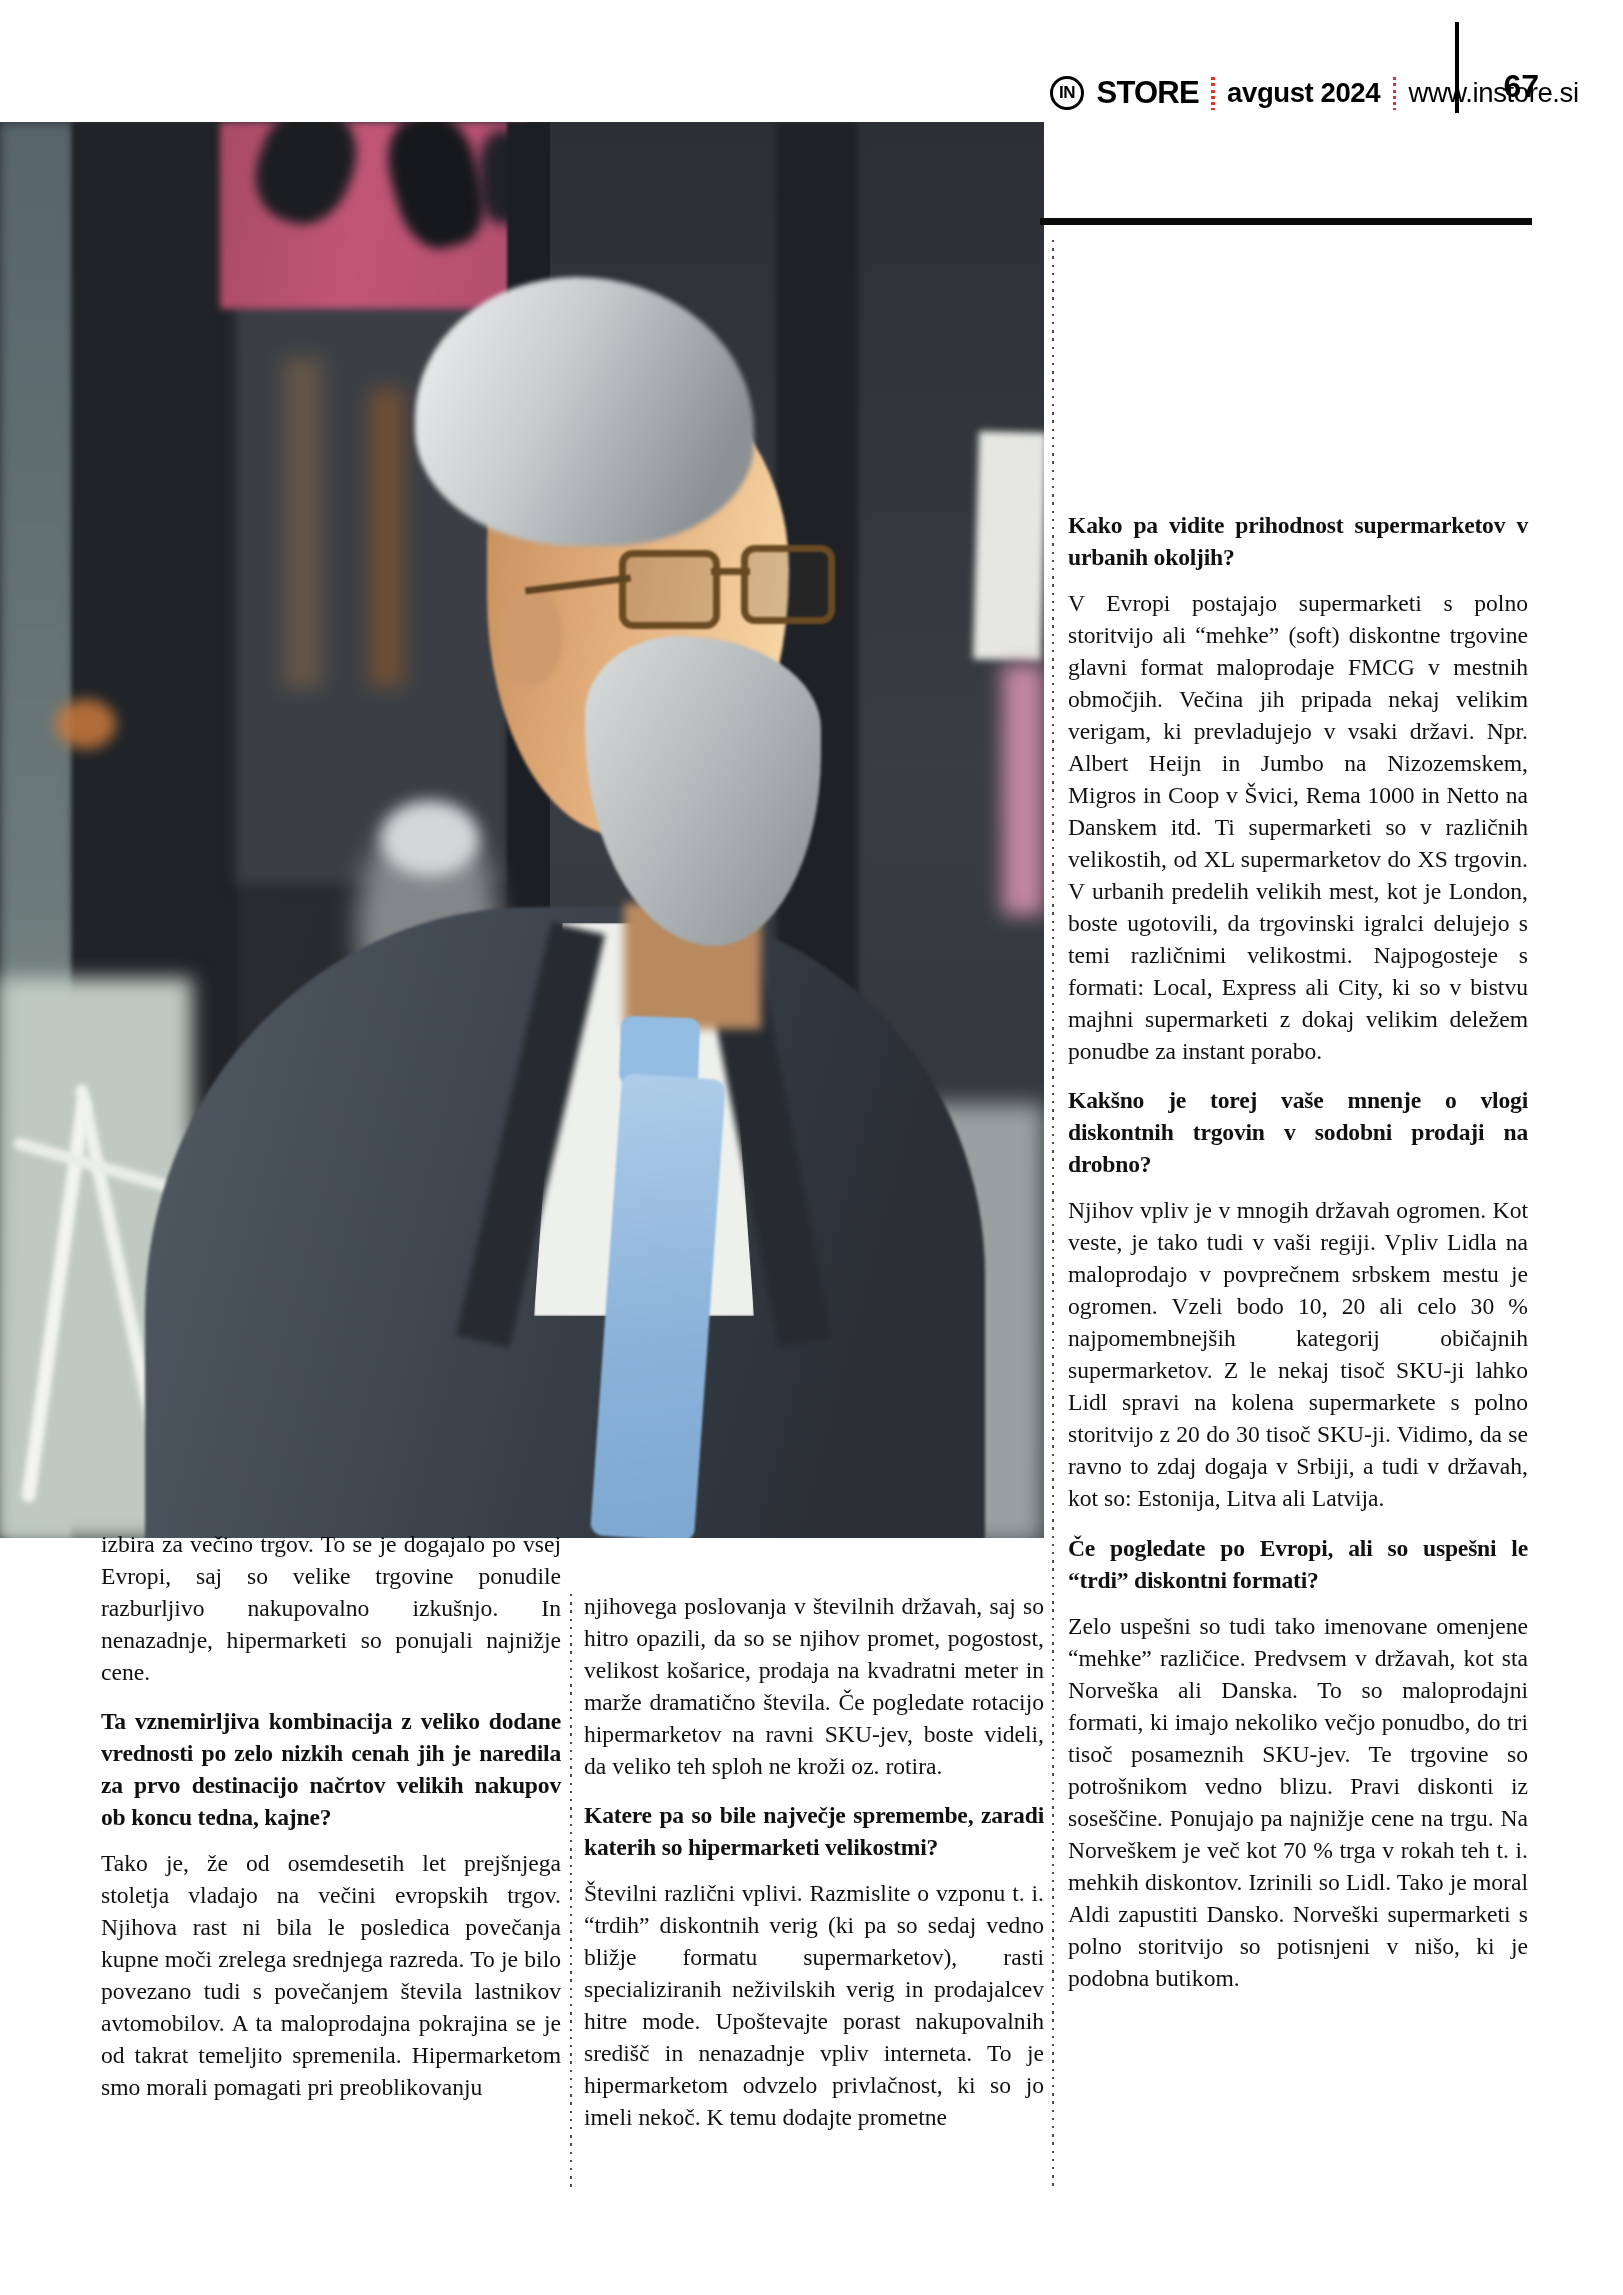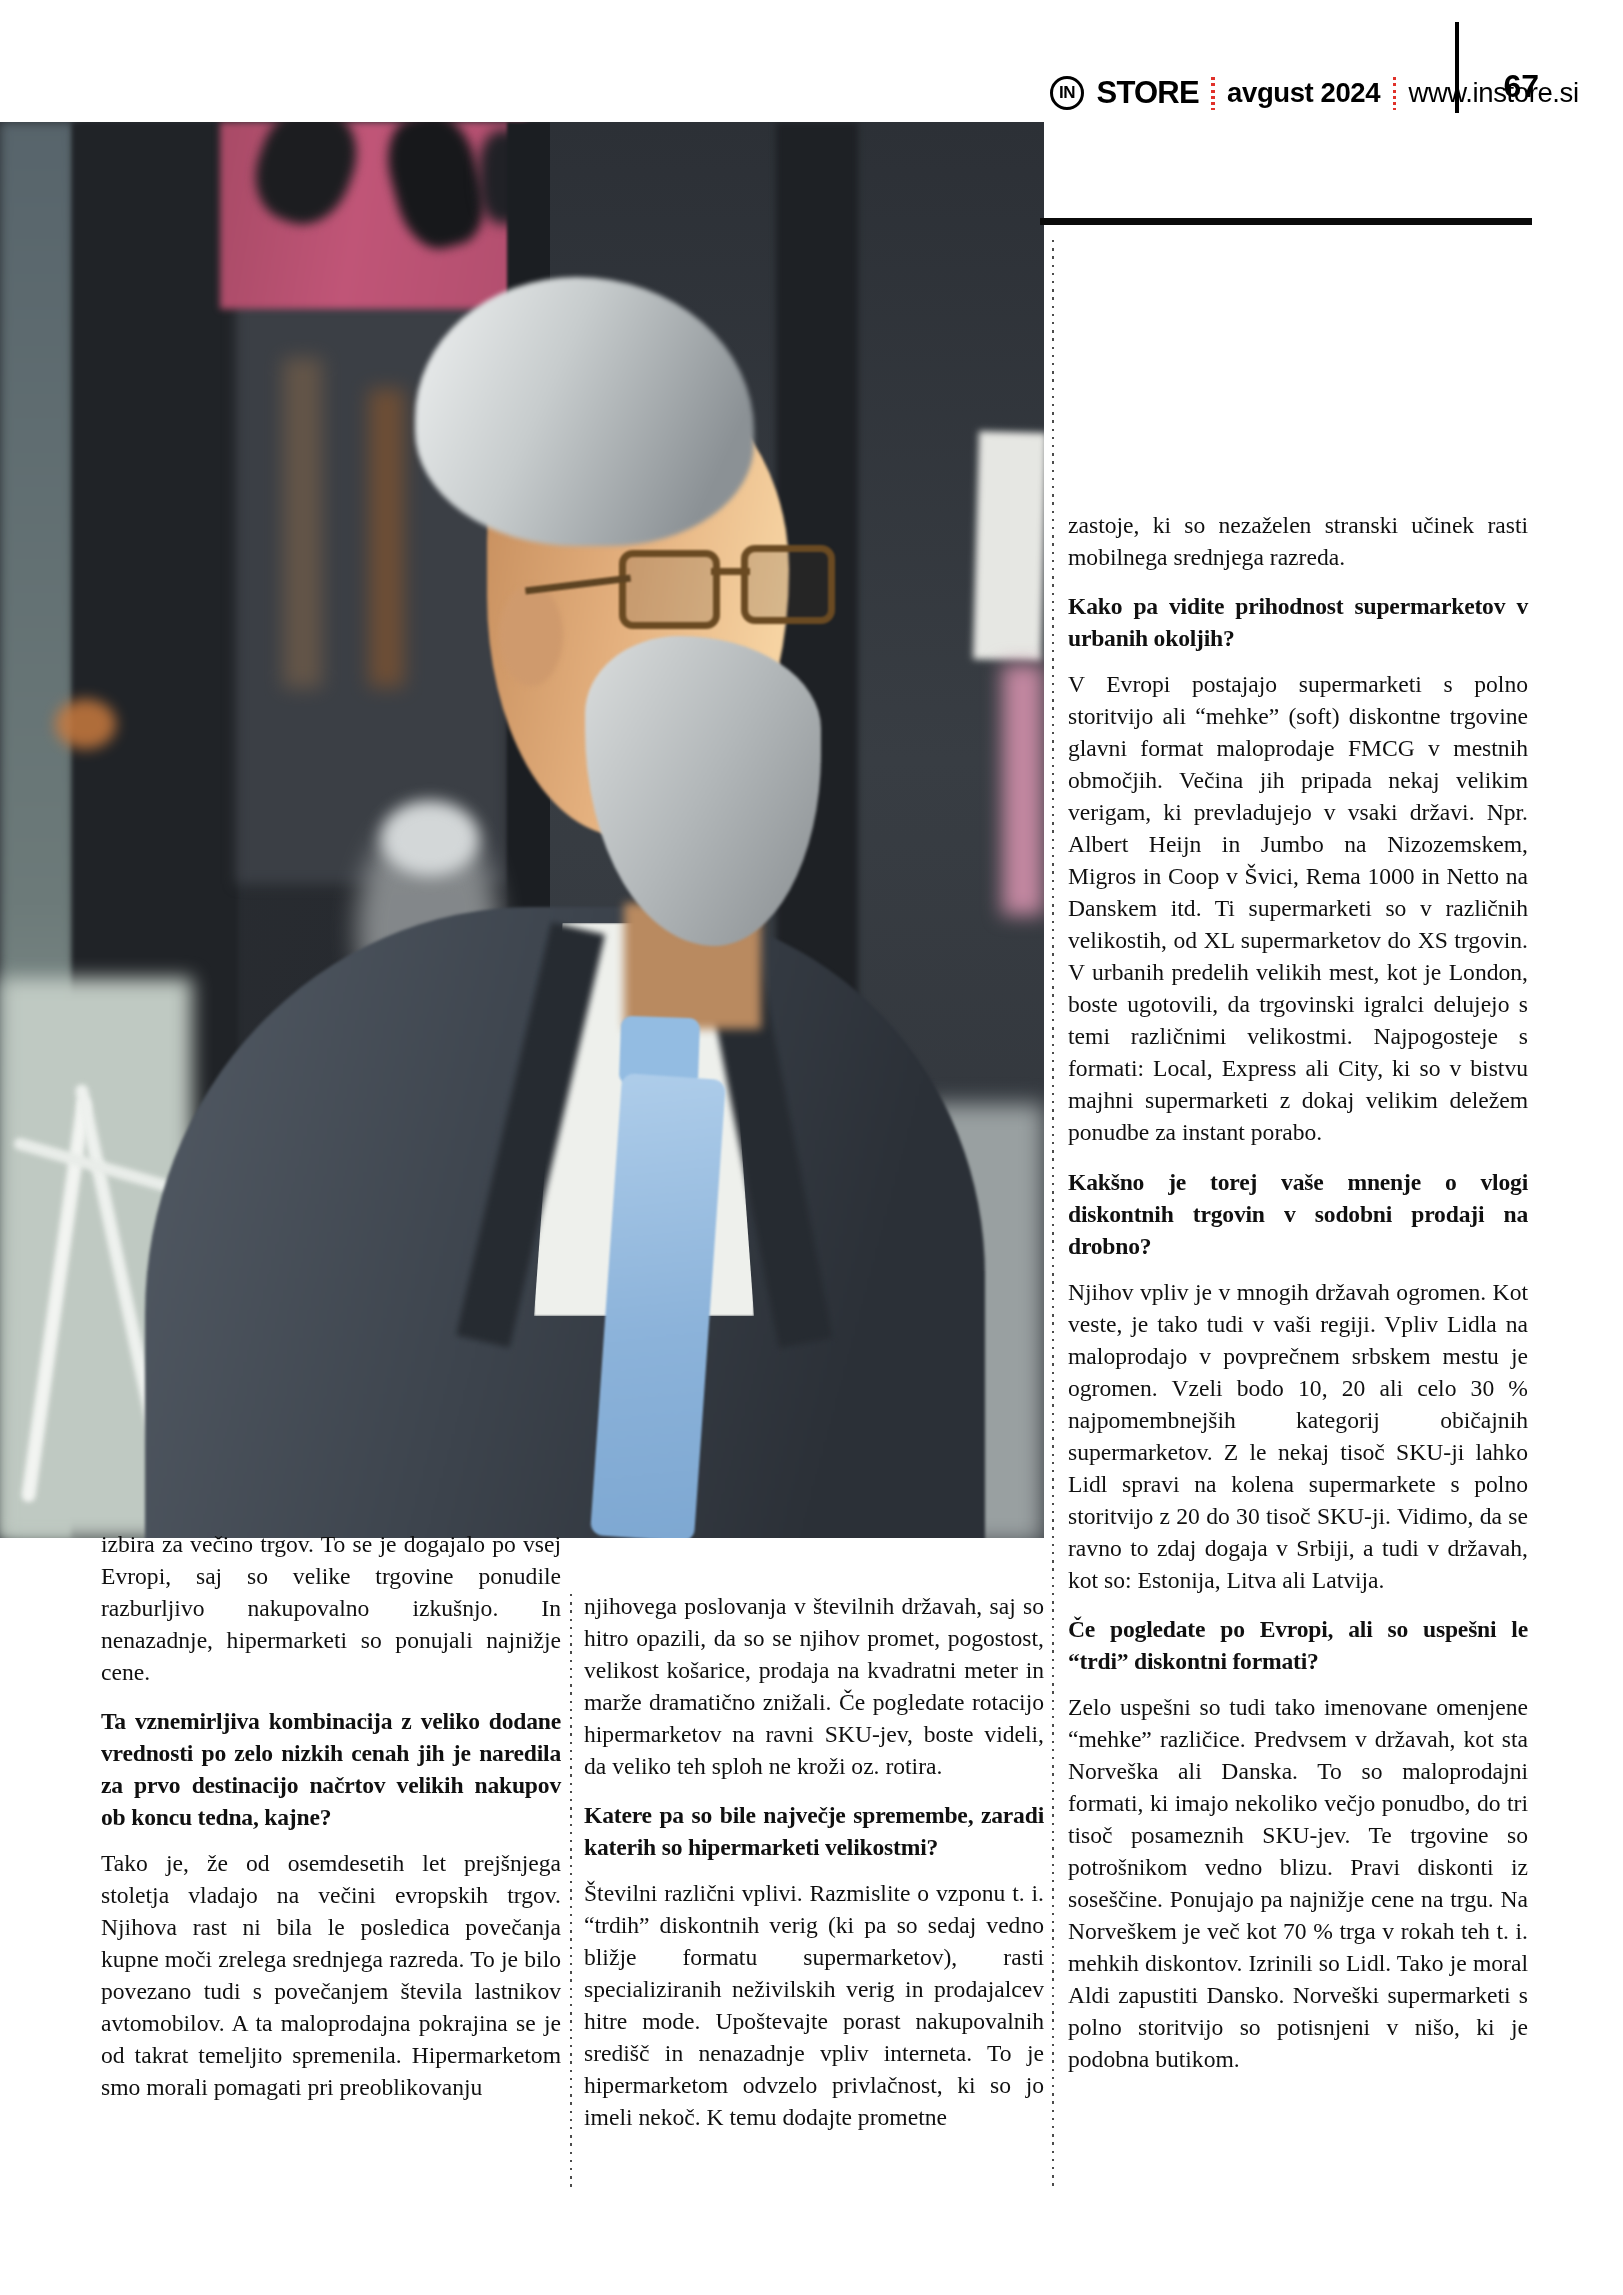--- a/index.html
+++ b/index.html
@@ -170,35 +170,34 @@
     <div class="ph-bridge"></div>
     <div class="ph-temple"></div>
   </div>
 
   <div class="black-bar"></div>
   <div class="dotted-v main"></div>
   <div class="dotted-v inner"></div>
 
 
   <div class="col col-right">
-    <p>zastoje, ki so nezaželen stranski učinek rasti mobilnega srednjega razreda.</p>
     <p class="q">Kako pa vidite prihodnost supermarketov v urbanih okoljih?</p>
     <p>V Evropi postajajo supermarketi s polno storitvijo ali “mehke” (soft) diskontne trgovine glavni format maloprodaje FMCG v mestnih območjih. Večina jih pripada nekaj velikim verigam, ki prevladujejo v vsaki državi. Npr. Albert Heijn in Jumbo na Nizozemskem, Migros in Coop v Švici, Rema 1000 in Netto na Danskem itd. Ti supermarketi so v različnih velikostih, od XL supermarketov do XS trgovin. V urbanih predelih velikih mest, kot je London, boste ugotovili, da trgovinski igralci delujejo s temi različnimi velikostmi. Najpogosteje s formati: Local, Express ali City, ki so v bistvu majhni supermarketi z dokaj velikim deležem ponudbe za instant porabo.</p>
     <p class="q">Kakšno je torej vaše mnenje o vlogi diskontnih trgovin v sodobni prodaji na drobno?</p>
     <p>Njihov vpliv je v mnogih državah ogromen. Kot veste, je tako tudi v vaši regiji. Vpliv Lidla na maloprodajo v povprečnem srbskem mestu je ogromen. Vzeli bodo 10, 20 ali celo 30 % najpomembnejših kategorij običajnih supermarketov. Z le nekaj tisoč SKU-ji lahko Lidl spravi na kolena supermarkete s polno storitvijo z 20 do 30 tisoč SKU-ji. Vidimo, da se ravno to zdaj dogaja v Srbiji, a tudi v državah, kot so: Estonija, Litva ali Latvija.</p>
     <p class="q">Če pogledate po Evropi, ali so uspešni le “trdi” diskontni formati?</p>
     <p>Zelo uspešni so tudi tako imenovane omenjene “mehke” različice. Predvsem v državah, kot sta Norveška ali Danska. To so maloprodajni formati, ki imajo nekoliko večjo ponudbo, do tri tisoč posameznih SKU-jev. Te trgovine so potrošnikom vedno blizu. Pravi diskonti iz soseščine. Ponujajo pa najnižje cene na trgu. Na Norveškem je več kot 70 % trga v rokah teh t. i. mehkih diskontov. Izrinili so Lidl. Tako je moral Aldi zapustiti Dansko. Norveški supermarketi s polno storitvijo so potisnjeni v nišo, ki je podobna butikom.</p>
   </div>
 
   <div class="col col-1">
     <p>izbira za večino trgov. To se je dogajalo po vsej Evropi, saj so velike trgovine ponudile razburljivo nakupovalno izkušnjo. In nenazadnje, hipermarketi so ponujali najnižje cene.</p>
     <p class="q">Ta vznemirljiva kombinacija z veliko dodane vrednosti po zelo nizkih cenah jih je naredila za prvo destinacijo načrtov velikih nakupov ob koncu tedna, kajne?</p>
     <p>Tako je, že od osemdesetih let prejšnjega stoletja vladajo na večini evropskih trgov. Njihova rast ni bila le posledica povečanja kupne moči zrelega srednjega razreda. To je bilo povezano tudi s povečanjem števila lastnikov avtomobilov. A ta maloprodajna pokrajina se je od takrat temeljito spremenila. Hipermarketom smo morali pomagati pri preoblikovanju</p>
   </div>
 
   <div class="col col-2">
-    <p>njihovega poslovanja v številnih državah, saj so hitro opazili, da so se njihov promet, pogostost, velikost košarice, prodaja na kvadratni meter in marže dramatično znižali. Če pogledate rotacijo hipermarketov na ravni SKU-jev, boste videli, da veliko teh sploh ne kroži oz. rotira.</p>
+    <p>njihovega poslovanja v številnih državah, saj so hitro opazili, da so se njihov promet, pogostost, velikost košarice, prodaja na kvadratni meter in marže dramatično števila. Če pogledate rotacijo hipermarketov na ravni SKU-jev, boste videli, da veliko teh sploh ne kroži oz. rotira.</p>
     <p class="q">Katere pa so bile največje spremembe, zaradi katerih so hipermarketi velikostmi?</p>
     <p>Številni različni vplivi. Razmislite o vzponu t. i. “trdih” diskontnih verig (ki pa so sedaj vedno bližje formatu supermarketov), rasti specializiranih neživilskih verig in prodajalcev hitre mode. Upoštevajte porast nakupovalnih središč in nenazadnje vpliv interneta. To je hipermarketom odvzelo privlačnost, ki so jo imeli nekoč. K temu dodajte prometne</p>
   </div>
 
 </div>
 
 
 </body></html>

